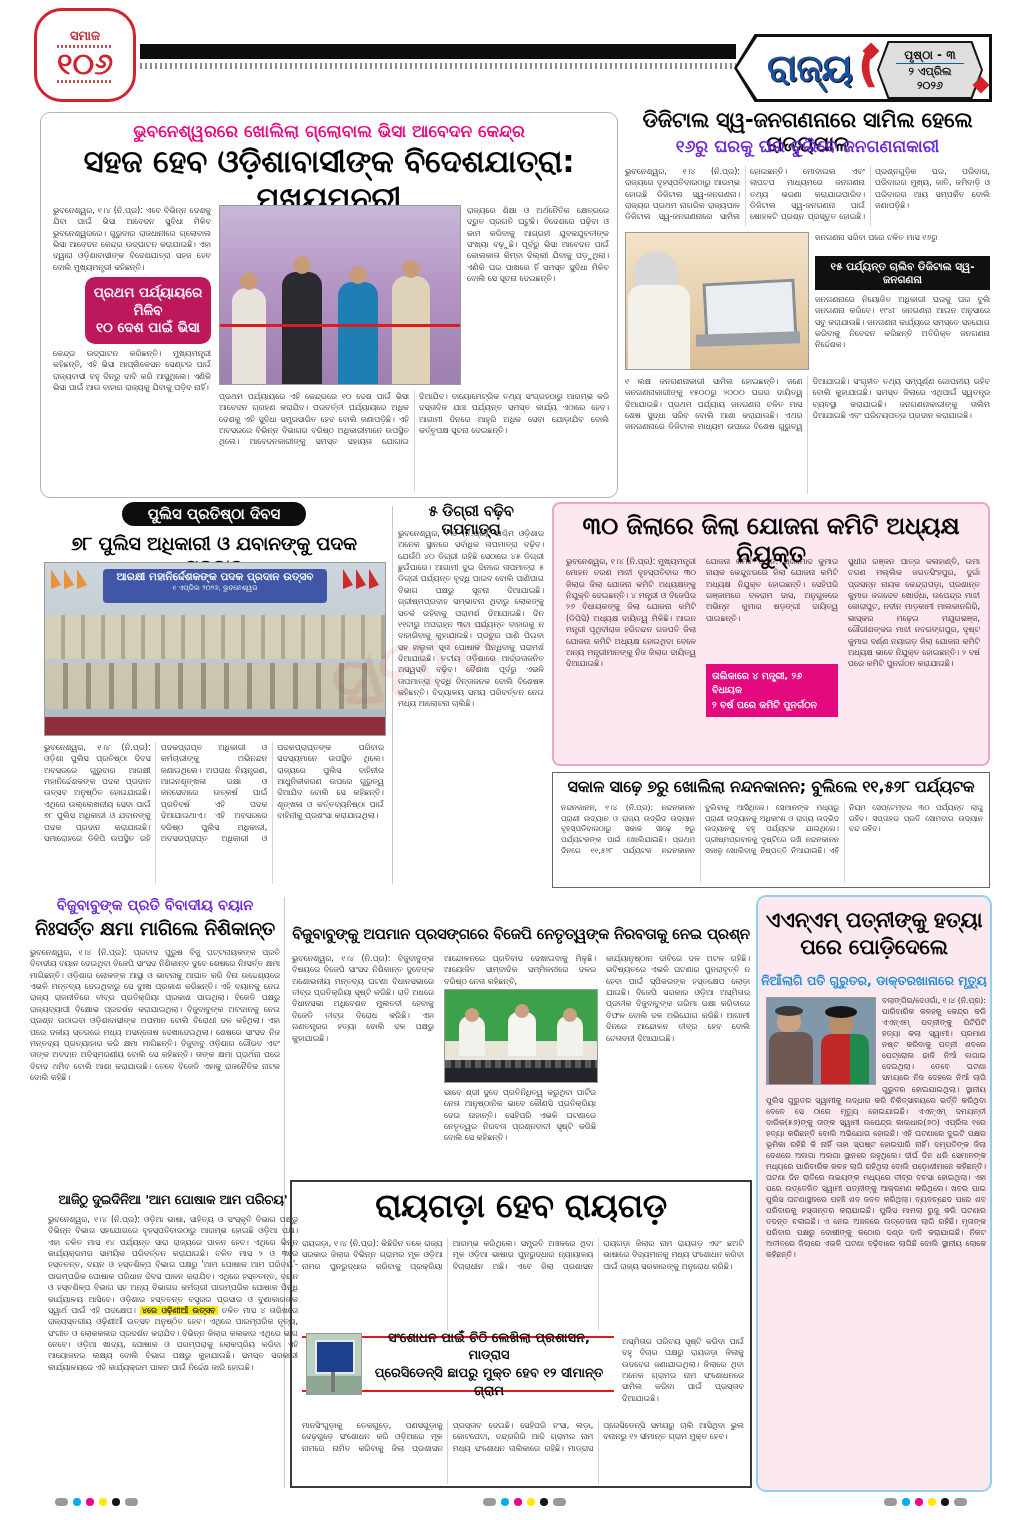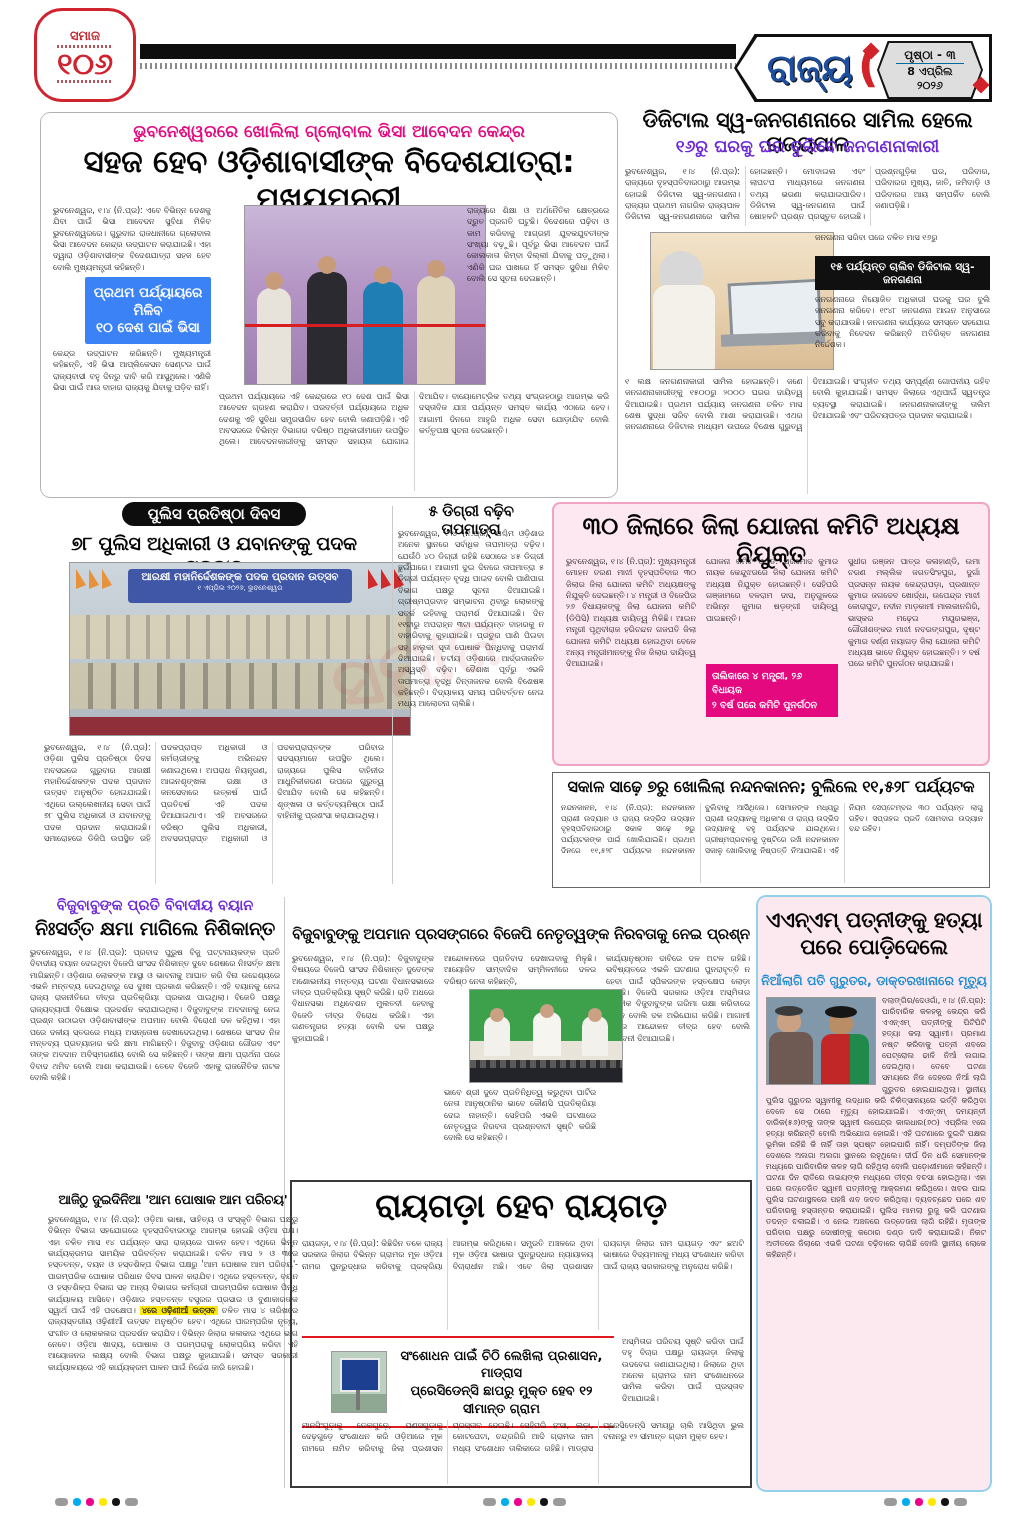--- a/index.html
+++ b/index.html
@@ -31,35 +31,35 @@
         clip-path:polygon(10% 0,90% 0,100% 50%,90% 100%,10% 100%,0 50%);
         display:flex;flex-direction:column;align-items:center;justify-content:center;}
   .badge-inner .l1{font-size:12px;font-weight:bold;color:#111;border-bottom:1px solid #0369a1;padding:0 8px 1px;}
   .badge-inner .l2{font-size:11px;font-weight:bold;color:#111;margin-top:1px;}
   .red-diamond{width:12px;height:12px;background:#d2232a;transform:rotate(45deg);}
   
   .frame{border:1px solid #b3b3b3;border-radius:10px;background:#fff;}
   .kicker{color:#e5097f;font-weight:bold;font-size:17px;}
   .subred{color:#6d28d9;font-weight:bold;}
   .pill{background:#0d0d0d;color:#fff;font-weight:bold;font-size:15px;border-radius:16px;padding:3px 26px;display:inline-block;}
-  .purplebox{background:#3b82f6;color:#fff;font-weight:bold;font-size:13.5px;text-align:center;
-        padding:7px 4px;line-height:1.3;border-radius:2px;margin-left:32px;}
+  .purplebox{background:#be185d;color:#fff;font-weight:bold;font-size:13.5px;text-align:center;
+        padding:7px 4px;line-height:1.3;border-radius:10px;margin-left:32px;}
   .blackbanner{background:#101010;color:#fff;font-weight:bold;font-size:10.5px;text-align:center;padding:4px 2px;}
   .pinkbox{background:#fde7f0;border:2px solid #f0a3c2;border-radius:8px;}
   .magentabox{background:#e5097f;color:#fff;font-weight:bold;font-size:9.5px;padding:5px 6px;line-height:1.5;}
   .magentabox .b{display:block;}
   .zoobox{border:1.5px solid #666;}
   .raybox{border:2px solid #3a3a3a;padding-left:20px;}
   .murderbox{background:#fce9ef;border:2px solid #92d1ea;border-radius:10px;}
   .subblue{color:#1d8bd1;font-weight:bold;}
   .ylw{background:#ffe70a;font-weight:bold;padding:0 2px;}
   .inset{border-top:2.5px solid #e0191f;border-bottom:2.5px solid #e0191f;display:flex;align-items:center;gap:6px;padding:5px 4px;}
   .inset .ih{font-weight:bold;font-size:13px;text-align:center;line-height:1.35;color:#050505;flex:1;}
   
-  .photo{overflow:hidden;border:1px solid #9a9a9a;margin-left:25px;}
+  .photo{overflow:hidden;border:1px solid #9a9a9a;}
   .pfig{position:absolute;bottom:0;border-radius:14px 14px 0 0;}
   .pfig::before{content:"";position:absolute;top:-16px;left:50%;transform:translateX(-50%);
         width:18px;height:18px;border-radius:50%;background:#c89c79;}
   .ribbon{position:absolute;height:3px;background:#d81e20;}
   .flagset{position:absolute;top:6px;display:flex;gap:3px;}
   .flag{width:0;height:0;border-top:16px solid transparent;border-bottom:4px solid transparent;}
   .watermark{font-size:74px;font-weight:bold;color:rgba(190,40,50,0.10);transform:rotate(-18deg);pointer-events:none;}
   .regrow{display:flex;align-items:center;gap:5px;}
   .regdot{width:8px;height:8px;border-radius:50%;display:inline-block;}
   .regdot:first-child,.regdot:last-child{width:13px;height:8px;border-radius:4px;}
@@ -79,21 +79,21 @@
   <div class="abs mast-bar" style="left:140px;top:44px;width:596px;height:15px;"></div>
   <div class="abs dotband" style="left:140px;top:63px;width:596px;height:6px;"></div>
 
   <div class="abs banner-outer" style="left:734px;top:34px;width:258px;height:68px;">
     <div class="banner-inner">
       <span class="section-word">ରାଜ୍ୟ</span>
       <span class="red-paren">(</span>
       <span class="abs badge-outer" style="right:6px;top:4px;width:106px;height:58px;">
         <span class="badge-inner">
           <span class="l1">ପୃଷ୍ଠା - ୩</span>
-          <span class="l2">8 ଏପ୍ରିଲ</span>
+          <span class="l2">୨ ଏପ୍ରିଲ</span>
           <span class="l2">୨୦୨୬</span>
         </span>
       </span>
       <span class="abs red-diamond" style="right:112px;top:8px;"></span>
       <span class="abs red-diamond" style="right:2px;bottom:8px;"></span>
     </div>
   </div>
 
   <section class="abs frame box" style="left:40px;top:112px;width:578px;height:386px;">
     <div class="abs c kicker" style="left:0;right:0;top:8px;">ଭୁବନେଶ୍ୱରରେ ଖୋଲିଲା ଗ୍ଲୋବାଲ ଭିସା ଆବେଦନ କେନ୍ଦ୍ର</div>
@@ -229,21 +229,21 @@
         <div class="abs" style="left:0;right:0;bottom:14px;height:8px;background:repeating-linear-gradient(90deg,#5a5a5a 0 6px,#2b2b2b 6px 10px);"></div>
       </div>
       <div class="bt" style="height:82px;margin-top:4px;">ଭାବେ ଶ୍ରୀ ଦୁବେ ପ୍ରତିନିଧିତ୍ୱ କରୁଥିବା ପାର୍ଟିର ନେତା ଆନୁଷ୍ଠାନିକ ଭାବେ କୌଣସି ପ୍ରତିକ୍ରିୟା ଦେଇ ନାହାନ୍ତି। ସେହିପରି ଏଭଳି ଘଟଣାରେ ନେତୃତ୍ୱର ନିରବତା ପ୍ରଶ୍ନବାଚୀ ସୃଷ୍ଟି କରିଛି ବୋଲି ସେ କହିଛନ୍ତି।</div>
     </div>
   </section>
 
   <section class="abs raybox box" style="left:290px;top:1180px;width:462px;height:308px;">
     <h1 class="abs c hl" style="left:0;right:0;top:4px;margin:0;font-size:33px;">ରାୟଗଡ଼ା ହେବ ରାୟଗଡ଼</h1>
     <div class="abs bt cols3" style="left:10px;top:56px;width:442px;height:92px;">ରାୟଗଡ଼ା, ୧।୪ (ନି.ପ୍ର): କିଛିଦିନ ତଳେ ରାଜ୍ୟ ସରକାର ଜିଲାର ବିଭିନ୍ନ ଗ୍ରାମର ମୂଳ ଓଡ଼ିଆ ନାମର ପୁନରୁଦ୍ଧାର କରିବାକୁ ପ୍ରକ୍ରିୟା ଆରମ୍ଭ କରିଥିଲେ। ସମ୍ପ୍ରତି ଅଞ୍ଚଳରେ ଥିବା ମୂଳ ଓଡ଼ିଆ ଭାଷାର ପୁନରୁଦ୍ଧାର ନ୍ୟାୟାଳୟ ବିଚାରାଧୀନ ଅଛି। ଏବେ ଜିଲା ପ୍ରଶାସନ ରାୟଗଡ଼ା ଜିଲାର ନାମ ରାୟଗଡ଼ ଏବଂ ଛଅଟି ଭାଷାରେ ବିଦ୍ୟମାନକୁ ମଧ୍ୟ ସଂଶୋଧନ କରିବା ପାଇଁ ରାଜ୍ୟ ସରକାରଙ୍କୁ ଅନୁରୋଧ କରିଛି।</div>
 
-    <div class="abs inset box" style="left:10px;top:154px;width:312px;height:92px;">
+    <div class="abs inset box" style="left:10px;top:154px;width:312px;height:56px;">
       <div class="photo" style="position:relative;width:54px;height:60px;background:linear-gradient(180deg,#bcd0c2 0 70%,#8fa894 70% 100%);flex:none;">
         <div class="abs" style="left:8px;top:6px;width:36px;height:30px;background:#1d3f8f;border:2px solid #e9e9e9;"></div>
         <div class="abs" style="left:24px;top:38px;width:4px;height:20px;background:#777;"></div>
       </div>
       <div class="ih">
         <span>ସଂଶୋଧନ ପାଇଁ ଚିଠି ଲେଖିଲା ପ୍ରଶାସନ, ମାଡ୍ରାସ</span><br>
         <span>ପ୍ରେସିଡେନ୍ସି ଛାପରୁ ମୁକ୍ତ ହେବ ୧୨ ସୀମାନ୍ତ ଗ୍ରାମ</span>
       </div>
     </div>
     <div class="abs bt" style="left:330px;top:154px;width:122px;height:76px;">ଅସ୍ମିତାର ପରିଚୟ ସୃଷ୍ଟି କରିବା ପାଇଁ ବହୁ ବିଚାର ପକ୍ଷରୁ ରାୟଗଡ଼ା ଜିଲାକୁ ଉଦବେଗ ଜଣାଯାଇଥିଲା। ଜିଲାରେ ଥିବା ଅନେକ ଗ୍ରାମର ନାମ ସଂଶୋଧନରେ ସାମିଲ କରିବା ପାଇଁ ପ୍ରସ୍ତାବ ଦିଆଯାଇଛି।</div>

